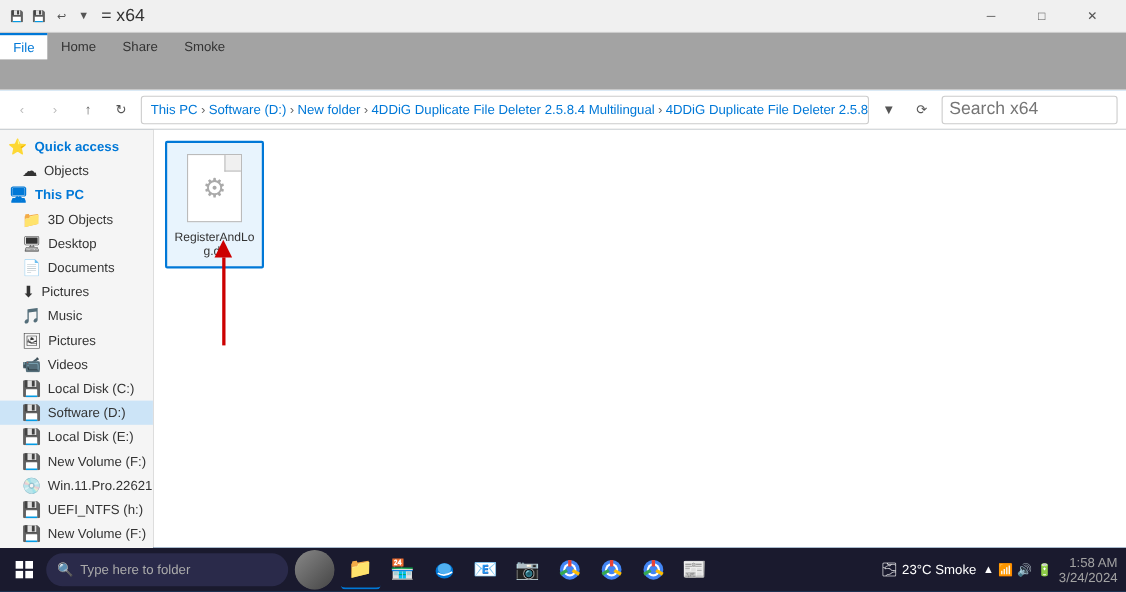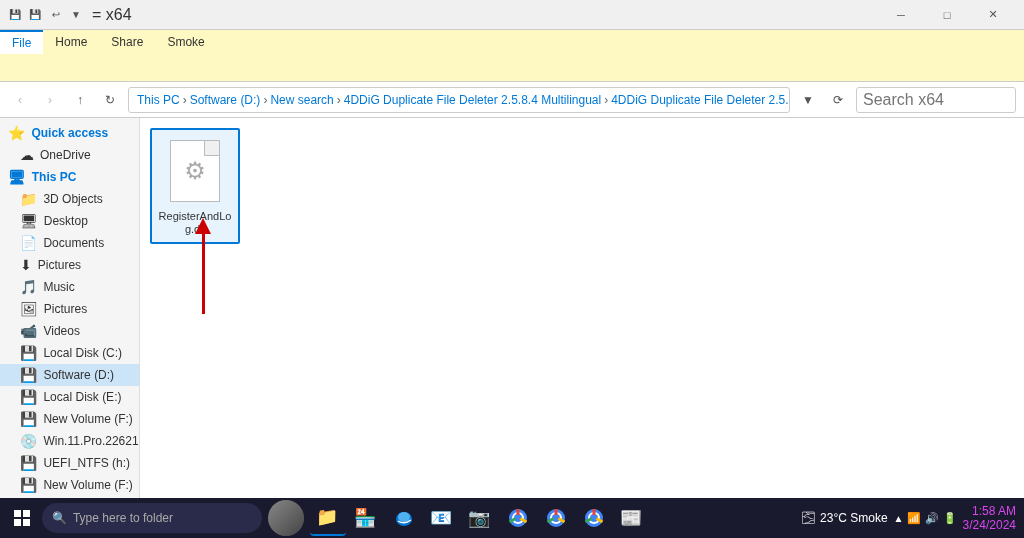--- a/index.html
+++ b/index.html
@@ -16,21 +16,21 @@
     }
     .title-bar-icons { display: flex; gap: 4px; align-items: center; margin-right: 8px; }
     .title-bar-icon { width: 16px; height: 16px; display: flex; align-items: center; justify-content: center; font-size: 10px; color: #555; }
     .title-bar-title { font-size: 16px; color: #333; flex: 1; }
     .title-bar-controls { display: flex; margin-left: auto; }
     .title-bar-btn { width: 46px; height: 30px; display: flex; align-items: center; justify-content: center; font-size: 11px; cursor: pointer; color: #555; }
 
     
     .ribbon {
       height: 52px;
-      background: #fef9c3;
+      background: #a3a3a3;
       border-bottom: 1px solid #ccc;
       display: flex;
       flex-direction: column;
     }
     .ribbon-tabs { display: flex; height: 24px; }
     .ribbon-tab {
       padding: 4px 12px;
       font-size: 12px;
       color: #333;
       cursor: pointer;
@@ -245,21 +245,21 @@
       margin-left: auto;
       display: flex;
       align-items: center;
       gap: 6px;
       color: white;
       font-size: 11px;
       padding-right: 4px;
     }
     .taskbar-weather { display: flex; align-items: center; gap: 4px; font-size: 12px; color: white; }
     .taskbar-systray { display: flex; align-items: center; gap: 4px; }
-    .taskbar-time { text-align: right; font-size: 12px; color: #d946ef; }
+    .taskbar-time { text-align: right; font-size: 12px; color: #a3a3a3; }
   </style>
 </head>
 <body>
 
 <div class="title-bar">
   <div class="title-bar-icons">
     <div class="title-bar-icon">💾</div>
     <div class="title-bar-icon">💾</div>
     <div class="title-bar-icon">↩</div>
     <div class="title-bar-icon">▼</div>
@@ -287,21 +287,21 @@
 <div class="address-bar">
   <div class="nav-btn disabled">‹</div>
   <div class="nav-btn disabled">›</div>
   <div class="nav-btn">↑</div>
   <div class="nav-btn">↻</div>
   <div class="breadcrumb">
     <span class="breadcrumb-folder">This PC</span>
     <span class="breadcrumb-sep">›</span>
     <span class="breadcrumb-folder">Software (D:)</span>
     <span class="breadcrumb-sep">›</span>
-    <span class="breadcrumb-folder">New search</span>
+    <span class="breadcrumb-folder">New folder</span>
     <span class="breadcrumb-sep">›</span>
     <span class="breadcrumb-folder">4DDiG Duplicate File Deleter 2.5.8.4 Multilingual</span>
     <span class="breadcrumb-sep">›</span>
     <span class="breadcrumb-folder">4DDiG Duplicate File Deleter 2.5.8.4 Multilingual</span>
 
   </div>
   <div class="nav-btn">▼</div>
   <div class="nav-btn">⟳</div>
   <div class="search-box">
     <input class="search-input" type="text" placeholder="Search x64" style="">
@@ -311,21 +311,21 @@
 
 <div class="main-layout">
 
   <div class="sidebar">
     <div class="sidebar-item section-header">
       <span class="sidebar-icon">⭐</span>
       <span>Quick access</span>
     </div>
     <div class="sidebar-item" style="padding-left:20px;">
       <span class="sidebar-icon">☁</span>
-      <span>OneDrive</span>
+      <span>Objects</span>
     </div>
     <div class="sidebar-item section-header">
       <span class="sidebar-icon">🖥</span>
       <span>This PC</span>
     </div>
     <div class="sidebar-item" style="padding-left:20px;">
       <span class="sidebar-icon">📁</span>
       <span>3D Objects</span>
     </div>
     <div class="sidebar-item" style="padding-left:20px;">

